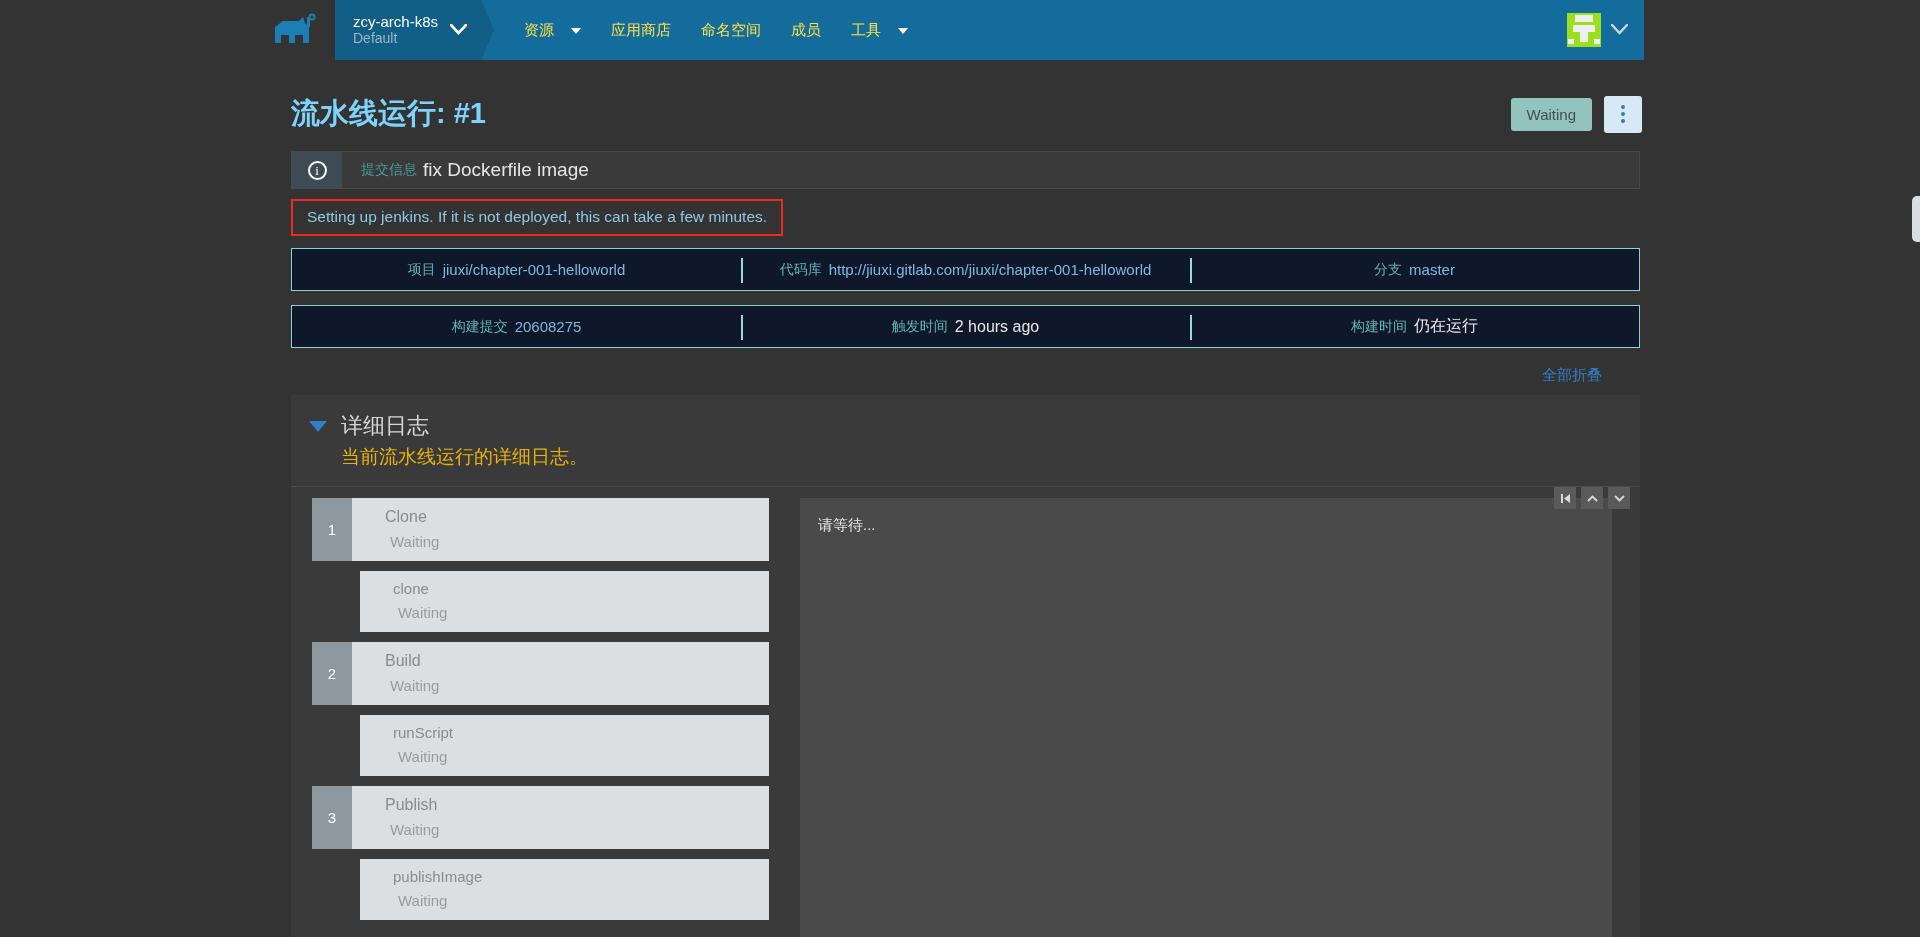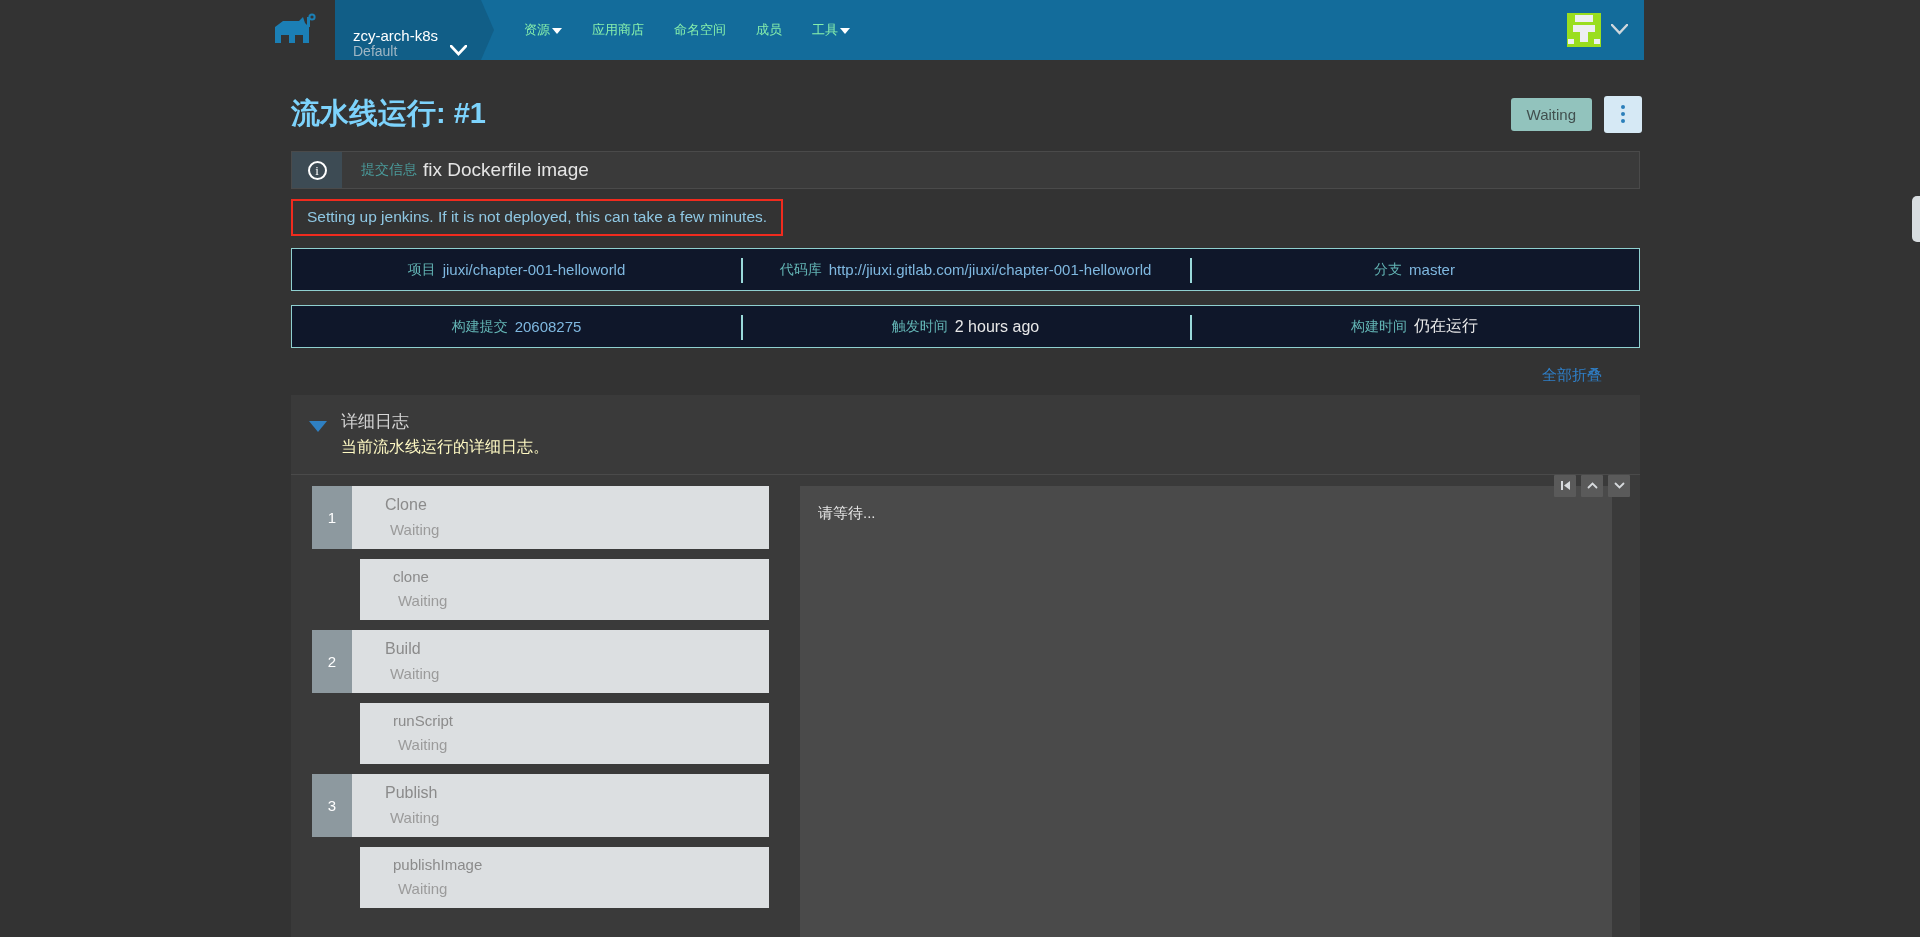--- a/index.html
+++ b/index.html
@@ -27,43 +27,43 @@
   }
   .logo-box {
     width: 78px;
     background: #333333;
     display: flex; align-items: center; justify-content: center;
   }
   .cow-logo { width: 46px; height: 34px; display:block; }
 
   .ctx-selector {
     background: #115e87;
-    display: flex; align-items: flex-end;
+    display: flex; align-items: center;
     padding: 0 14px 0 18px;
     position: relative;
     min-width: 126px;
     cursor: pointer;
   }
   .ctx-text { display: flex; flex-direction: column; line-height: 1.12; }
   .ctx-name { color: #ffffff; font-size: 15px; }
   .ctx-sub { color: #9fb6c4; font-size: 14px; }
   .ctx-caret { margin-left: 12px; }
   .ctx-arrow {
     position: absolute; right: -13px; top: 0;
     width: 0; height: 0;
     border-top: 30px solid transparent;
     border-bottom: 30px solid transparent;
     border-left: 13px solid #115e87;
   }
 
   .nav-items { display: flex; align-items: center; margin-left: 28px; }
   .nav-item {
-    color: #86efac; font-size: 13px;
+    color: #fde047; font-size: 15px;
     padding: 0 15px; height: 60px;
-    display: flex; align-items: center; gap: 2px;
+    display: flex; align-items: center; gap: 17px;
     cursor: pointer; white-space: nowrap;
   }
   .caret-down {
     width: 0; height: 0;
     border-left: 5px solid transparent;
     border-right: 5px solid transparent;
     border-top: 6px solid #ffffff;
     display: inline-block;
     position: relative; top: 1px;
   }
@@ -159,22 +159,22 @@
     border-bottom: 1px solid #4a4a4a;
   }
   .section-head { display: flex; align-items: flex-start; padding: 14px 0 16px 18px; gap: 14px; }
   .tri-down {
     width: 0; height: 0; margin-top: 12px;
     border-left: 9px solid transparent;
     border-right: 9px solid transparent;
     border-top: 11px solid #2f80c2;
     cursor: pointer;
   }
-  .section-title { color: #d6d6d6; font-size: 17px; line-height: 1.5; }
-  .section-sub { color: #fef9c3; font-size: 16px; margin-top: 2px; }
+  .section-title { color: #d6d6d6; font-size: 22px; line-height: 1.5; }
+  .section-sub { color: #eab308; font-size: 19px; margin-top: 2px; }
 
   
   .run-body {
     margin-left: 34px; width: 1349px;
     background: #3a3a3a;
     display: flex;
     height: 470px;
     padding-top: 11px;
   }
   .stages { width: 478px; padding-left: 21px; }

